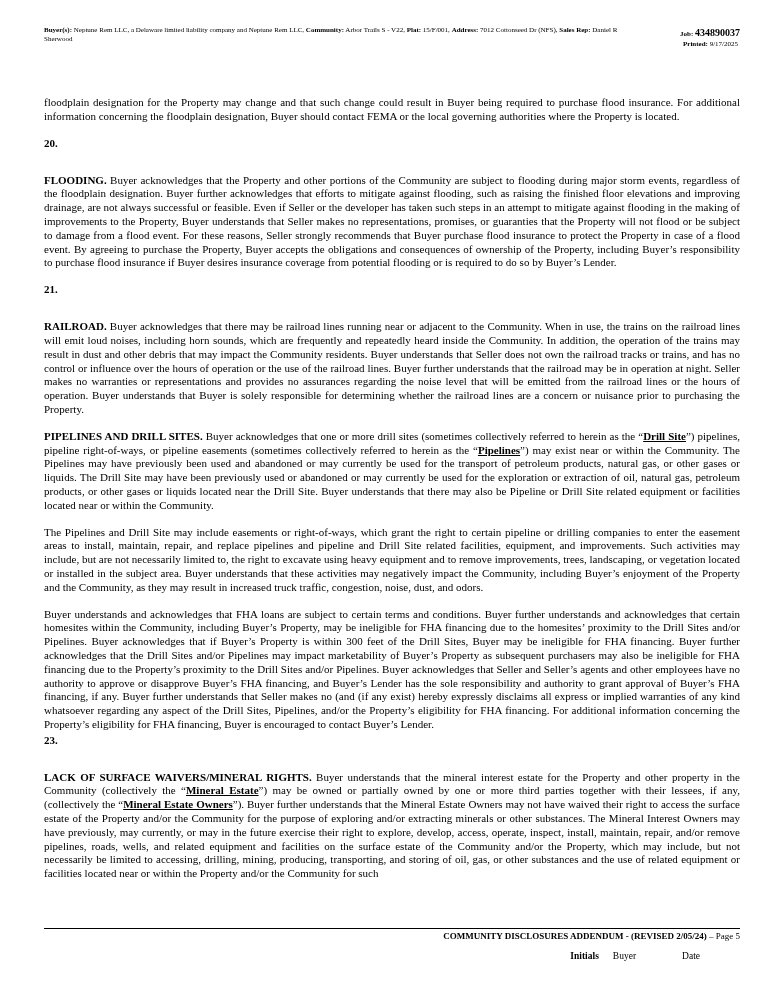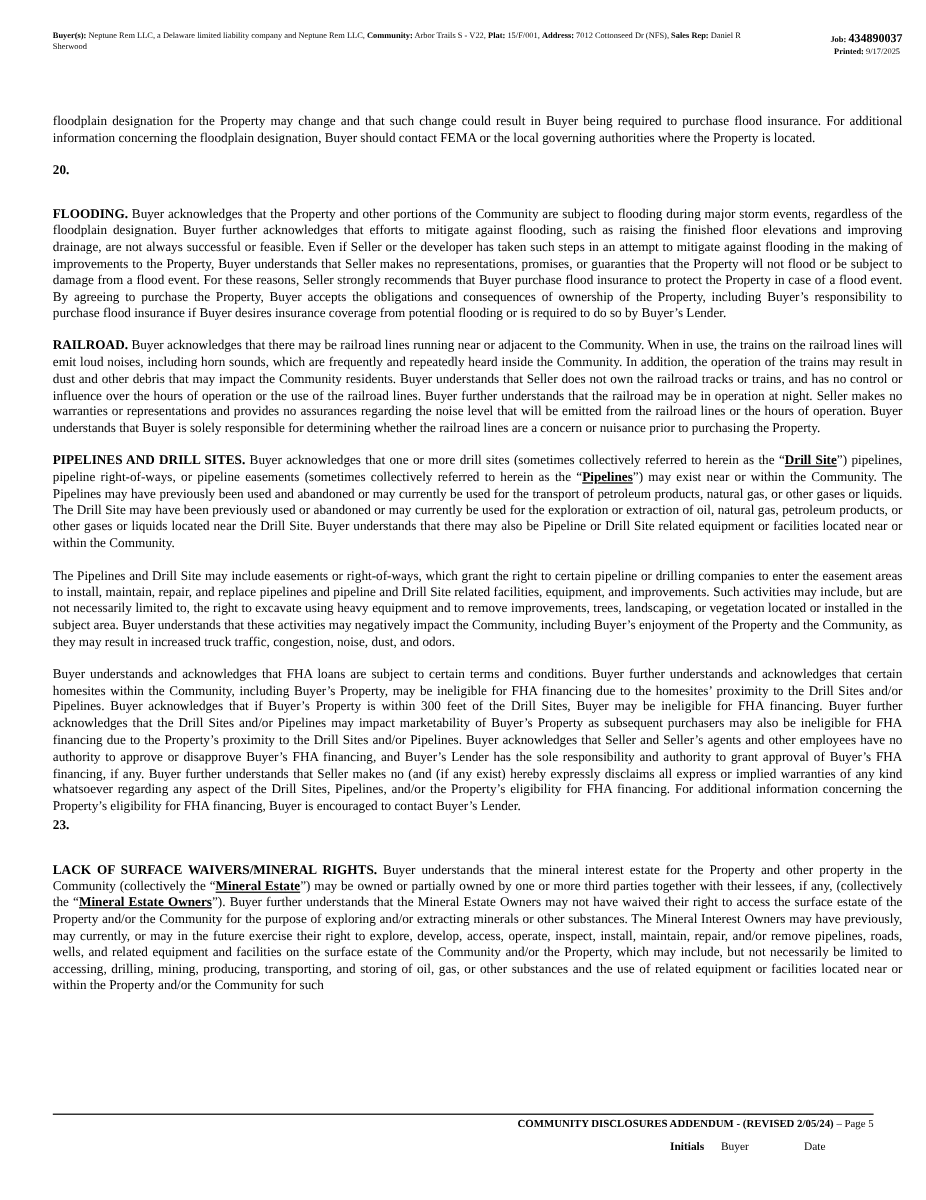--- a/index.html
+++ b/index.html
@@ -7,21 +7,21 @@
   body {
     background: #ffffff;
     color: #000000;
     font-family: "Liberation Serif", serif;
     position: relative;
     overflow: hidden;
   }
   .page {
     position: absolute;
     inset: 0;
-    padding: 26px 20px 0 44px;
+    padding: 26px 32px 0 44px;
   }
   .b { font-weight: bold; }
   .u { text-decoration: underline; }
 
   
   .doc-header {
     display: flex;
     justify-content: space-between;
     align-items: flex-start;
     margin-bottom: 10px;
@@ -61,21 +61,21 @@
     font-weight: bold;
   }
   .block .sec-body { flex: 1 1 auto; }
   .block .sec-body p + p { margin-top: 13px; }
   .block.fullwidth { display: block; margin-bottom: 2px; }
 
   
   .doc-footer {
     position: absolute;
     left: 44px;
-    right: 44px;
+    right: 32px;
     top: 928px;
   }
   .footer-rule {
     border: 0;
     border-top: 1.4px solid #000;
     height: 0;
   }
   .footer-title {
     text-align: right;
     font-size: 9px;
@@ -120,20 +120,21 @@
           <p><span>floodplain designation for the Property may change and that such change could result in Buyer being required to purchase flood insurance.  For additional information concerning the floodplain designation, Buyer should contact FEMA or the local governing authorities where the Property is located.</span></p>
         </div>
       </div>
       <div class="block indented">
         <div class="num">20.</div>
         <div class="sec-body">
           <p><span class="b">FLOODING.</span><span>  Buyer acknowledges that the Property and other portions of the Community are subject to flooding during major storm events, regardless of the floodplain designation.  Buyer further acknowledges that efforts to mitigate against flooding, such as raising the finished floor elevations and improving drainage, are not always successful or feasible.  Even if Seller or the developer has taken such steps in an attempt to mitigate against flooding in the making of improvements to the Property, Buyer understands that Seller makes no representations, promises, or guaranties that the Property will not flood or be subject to damage from a flood event.  For these reasons, Seller strongly recommends that Buyer purchase flood insurance to protect the Property in case of a flood event.  By agreeing to purchase the Property, Buyer accepts the obligations and consequences of ownership of the Property, including Buyer’s responsibility to purchase flood insurance if Buyer desires insurance coverage from potential flooding or is required to do so by Buyer’s Lender.</span></p>
         </div>
       </div>
       <div class="block indented">
+        <div class="num">21.</div>
         <div class="sec-body">
           <p><span class="b">RAILROAD.</span><span>  Buyer acknowledges that there may be railroad lines running near or adjacent to the Community.  When in use, the trains on the railroad lines will emit loud noises, including horn sounds, which are frequently and repeatedly heard inside the Community.  In addition, the operation of the trains may result in dust and other debris that may impact the Community residents.  Buyer understands that Seller does not own the railroad tracks or trains, and has no control or influence over the hours of operation or the use of the railroad lines.  Buyer further understands that the railroad may be in operation at night.  Seller makes no warranties or representations and provides no assurances regarding the noise level that will be emitted from the railroad lines or the hours of operation.  Buyer understands that Buyer is solely responsible for determining whether the railroad lines are a concern or nuisance prior to purchasing the Property.</span></p>
         </div>
       </div>
       <div class="block indented">
         <div class="sec-body">
           <p><span class="b">PIPELINES AND DRILL SITES.</span><span>  Buyer acknowledges that one or more drill sites (sometimes collectively referred to herein as the “</span><span class="b u">Drill Site</span><span>”) pipelines, pipeline right-of-ways, or pipeline easements (sometimes collectively referred to herein as the “</span><span class="b u">Pipelines</span><span>”) may exist near or within the Community.  The Pipelines may have previously been used and abandoned or may currently be used for the transport of petroleum products, natural gas, or other gases or liquids.  The Drill Site may have been previously used or abandoned or may currently be used for the exploration or extraction of oil, natural gas, petroleum products, or other gases or liquids located near the Drill Site.  Buyer understands that there may also be Pipeline or Drill Site related equipment or facilities located near or within the Community.</span></p>
           <p><span>The Pipelines and Drill Site may include easements or right-of-ways, which grant the right to certain pipeline or drilling companies to enter the easement areas to install, maintain, repair, and replace pipelines and pipeline and Drill Site related facilities, equipment, and improvements.  Such activities may include, but are not necessarily limited to, the right to excavate using heavy equipment and to remove improvements, trees, landscaping, or vegetation located or installed in the subject area.  Buyer understands that these activities may negatively impact the Community, including Buyer’s enjoyment of the Property and the Community, as they may result in increased truck traffic, congestion, noise, dust, and odors.</span></p>
         </div>
       </div>

